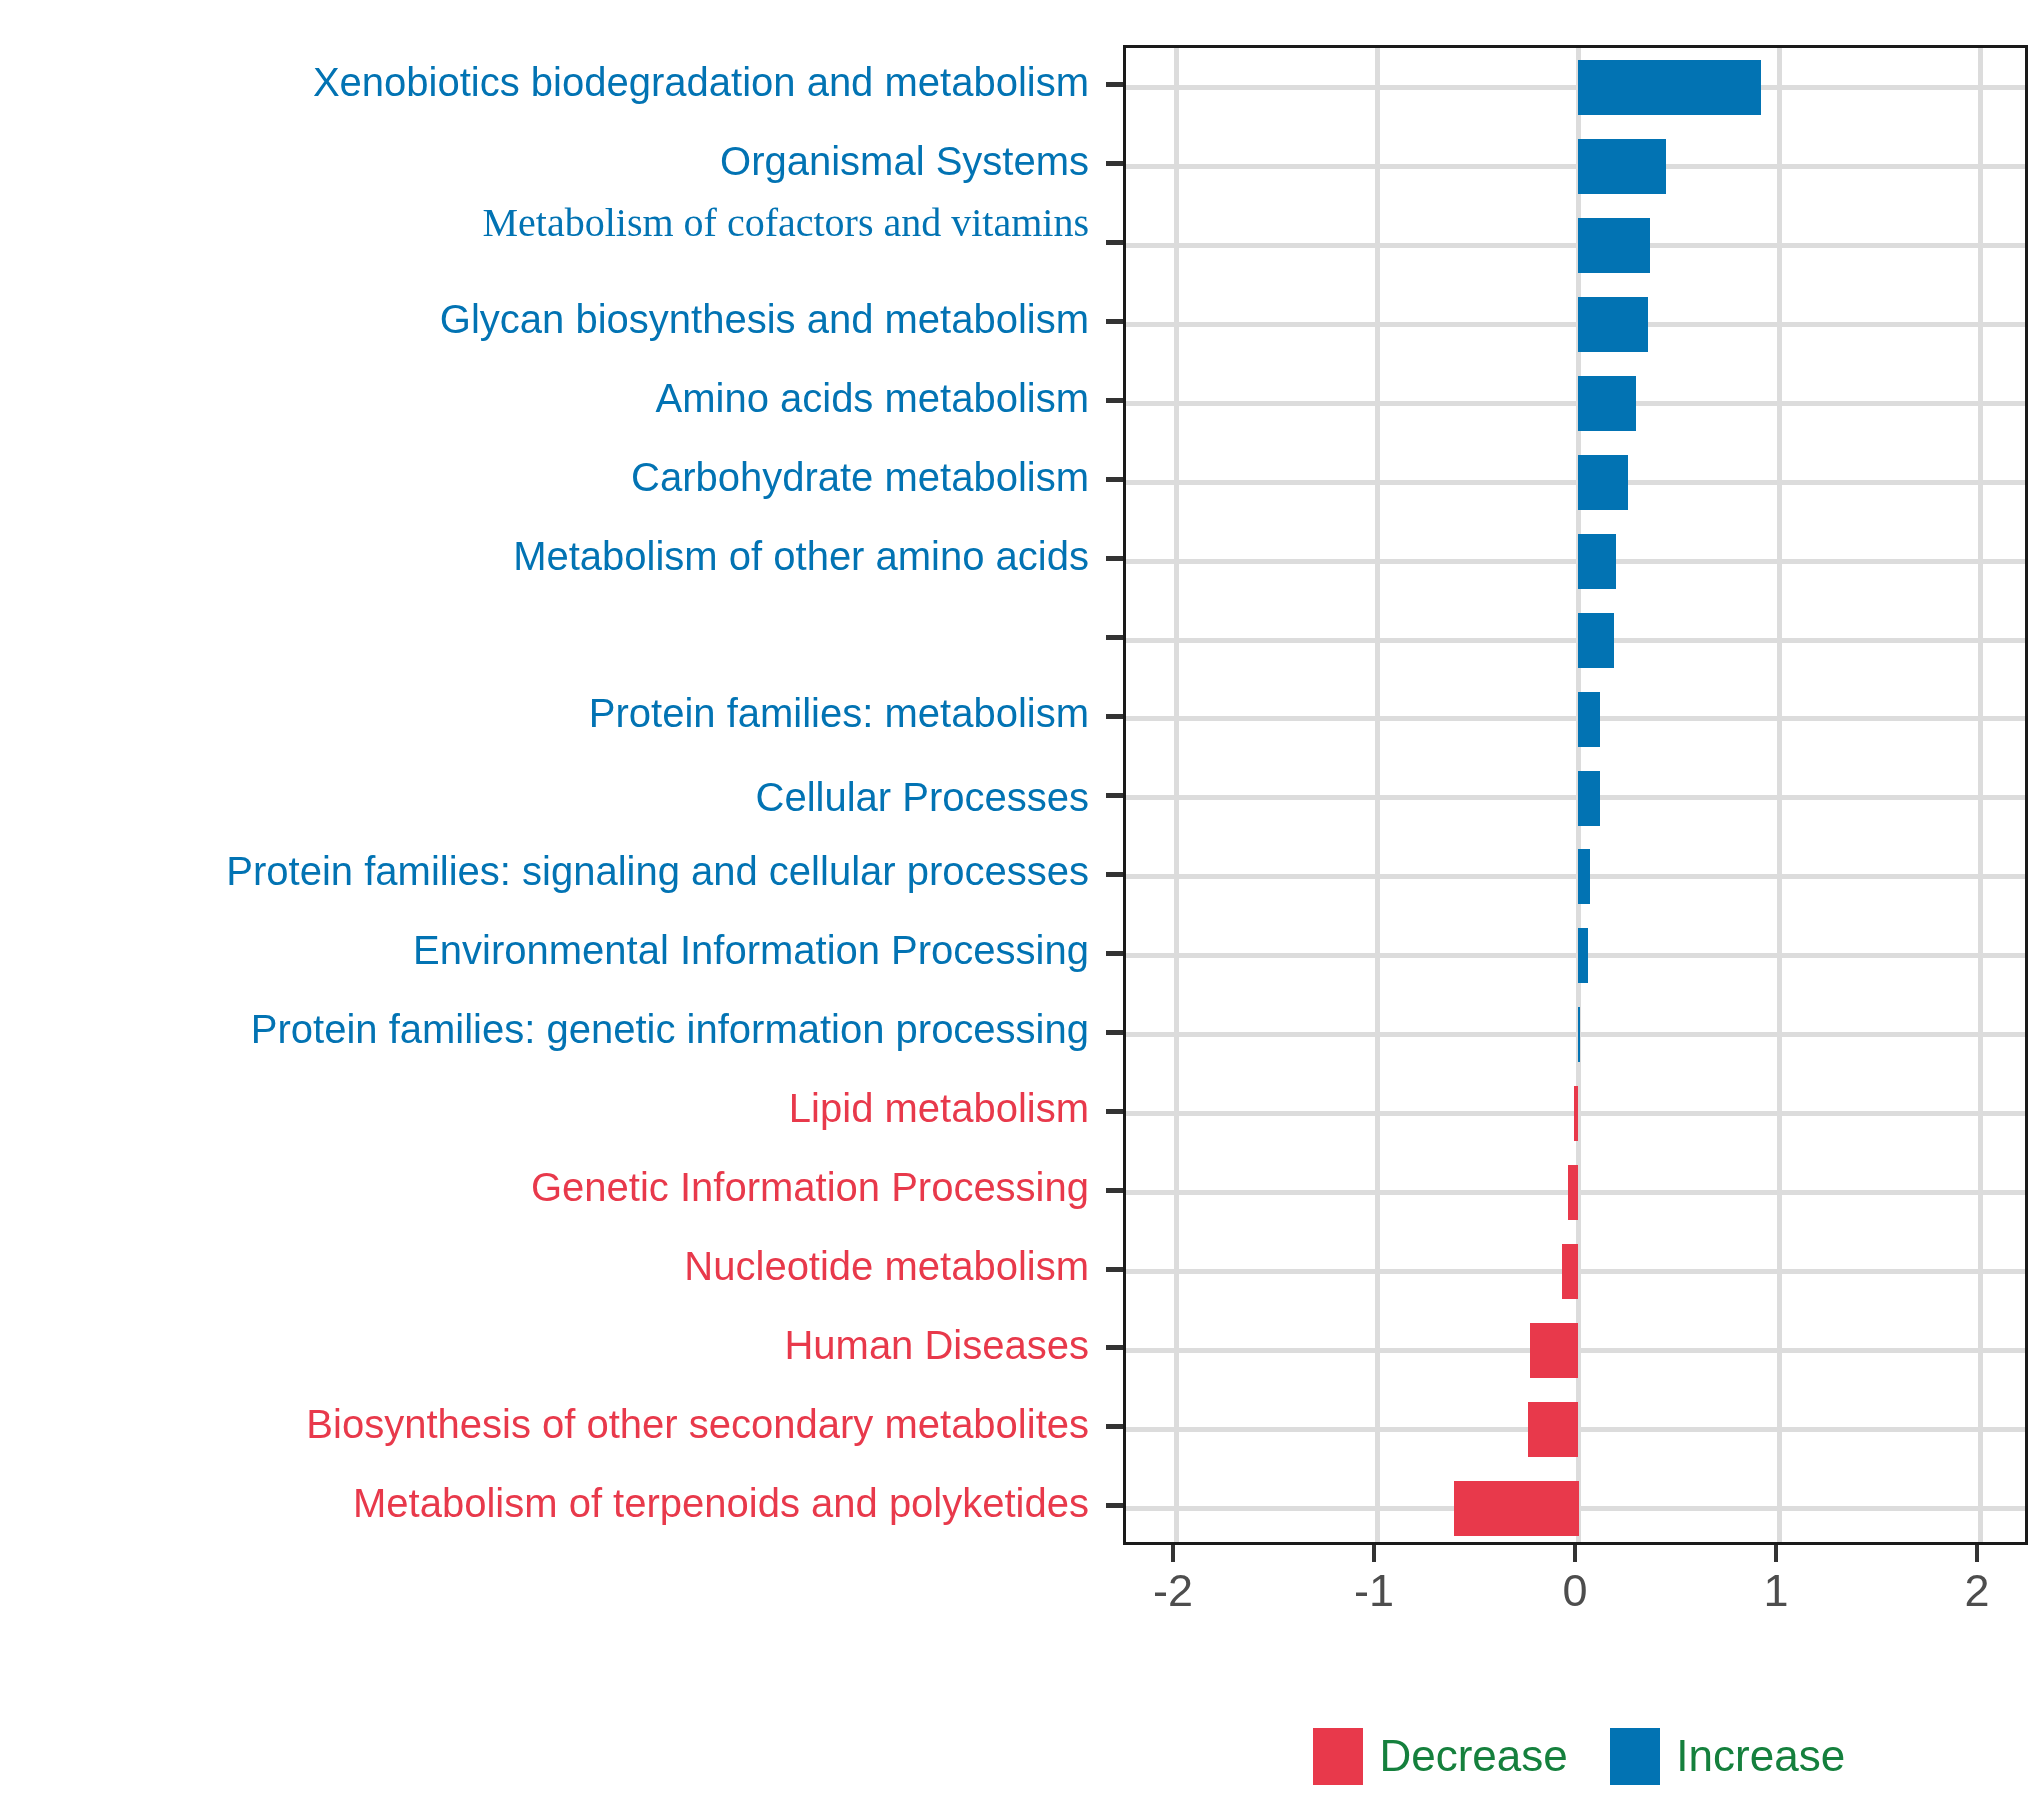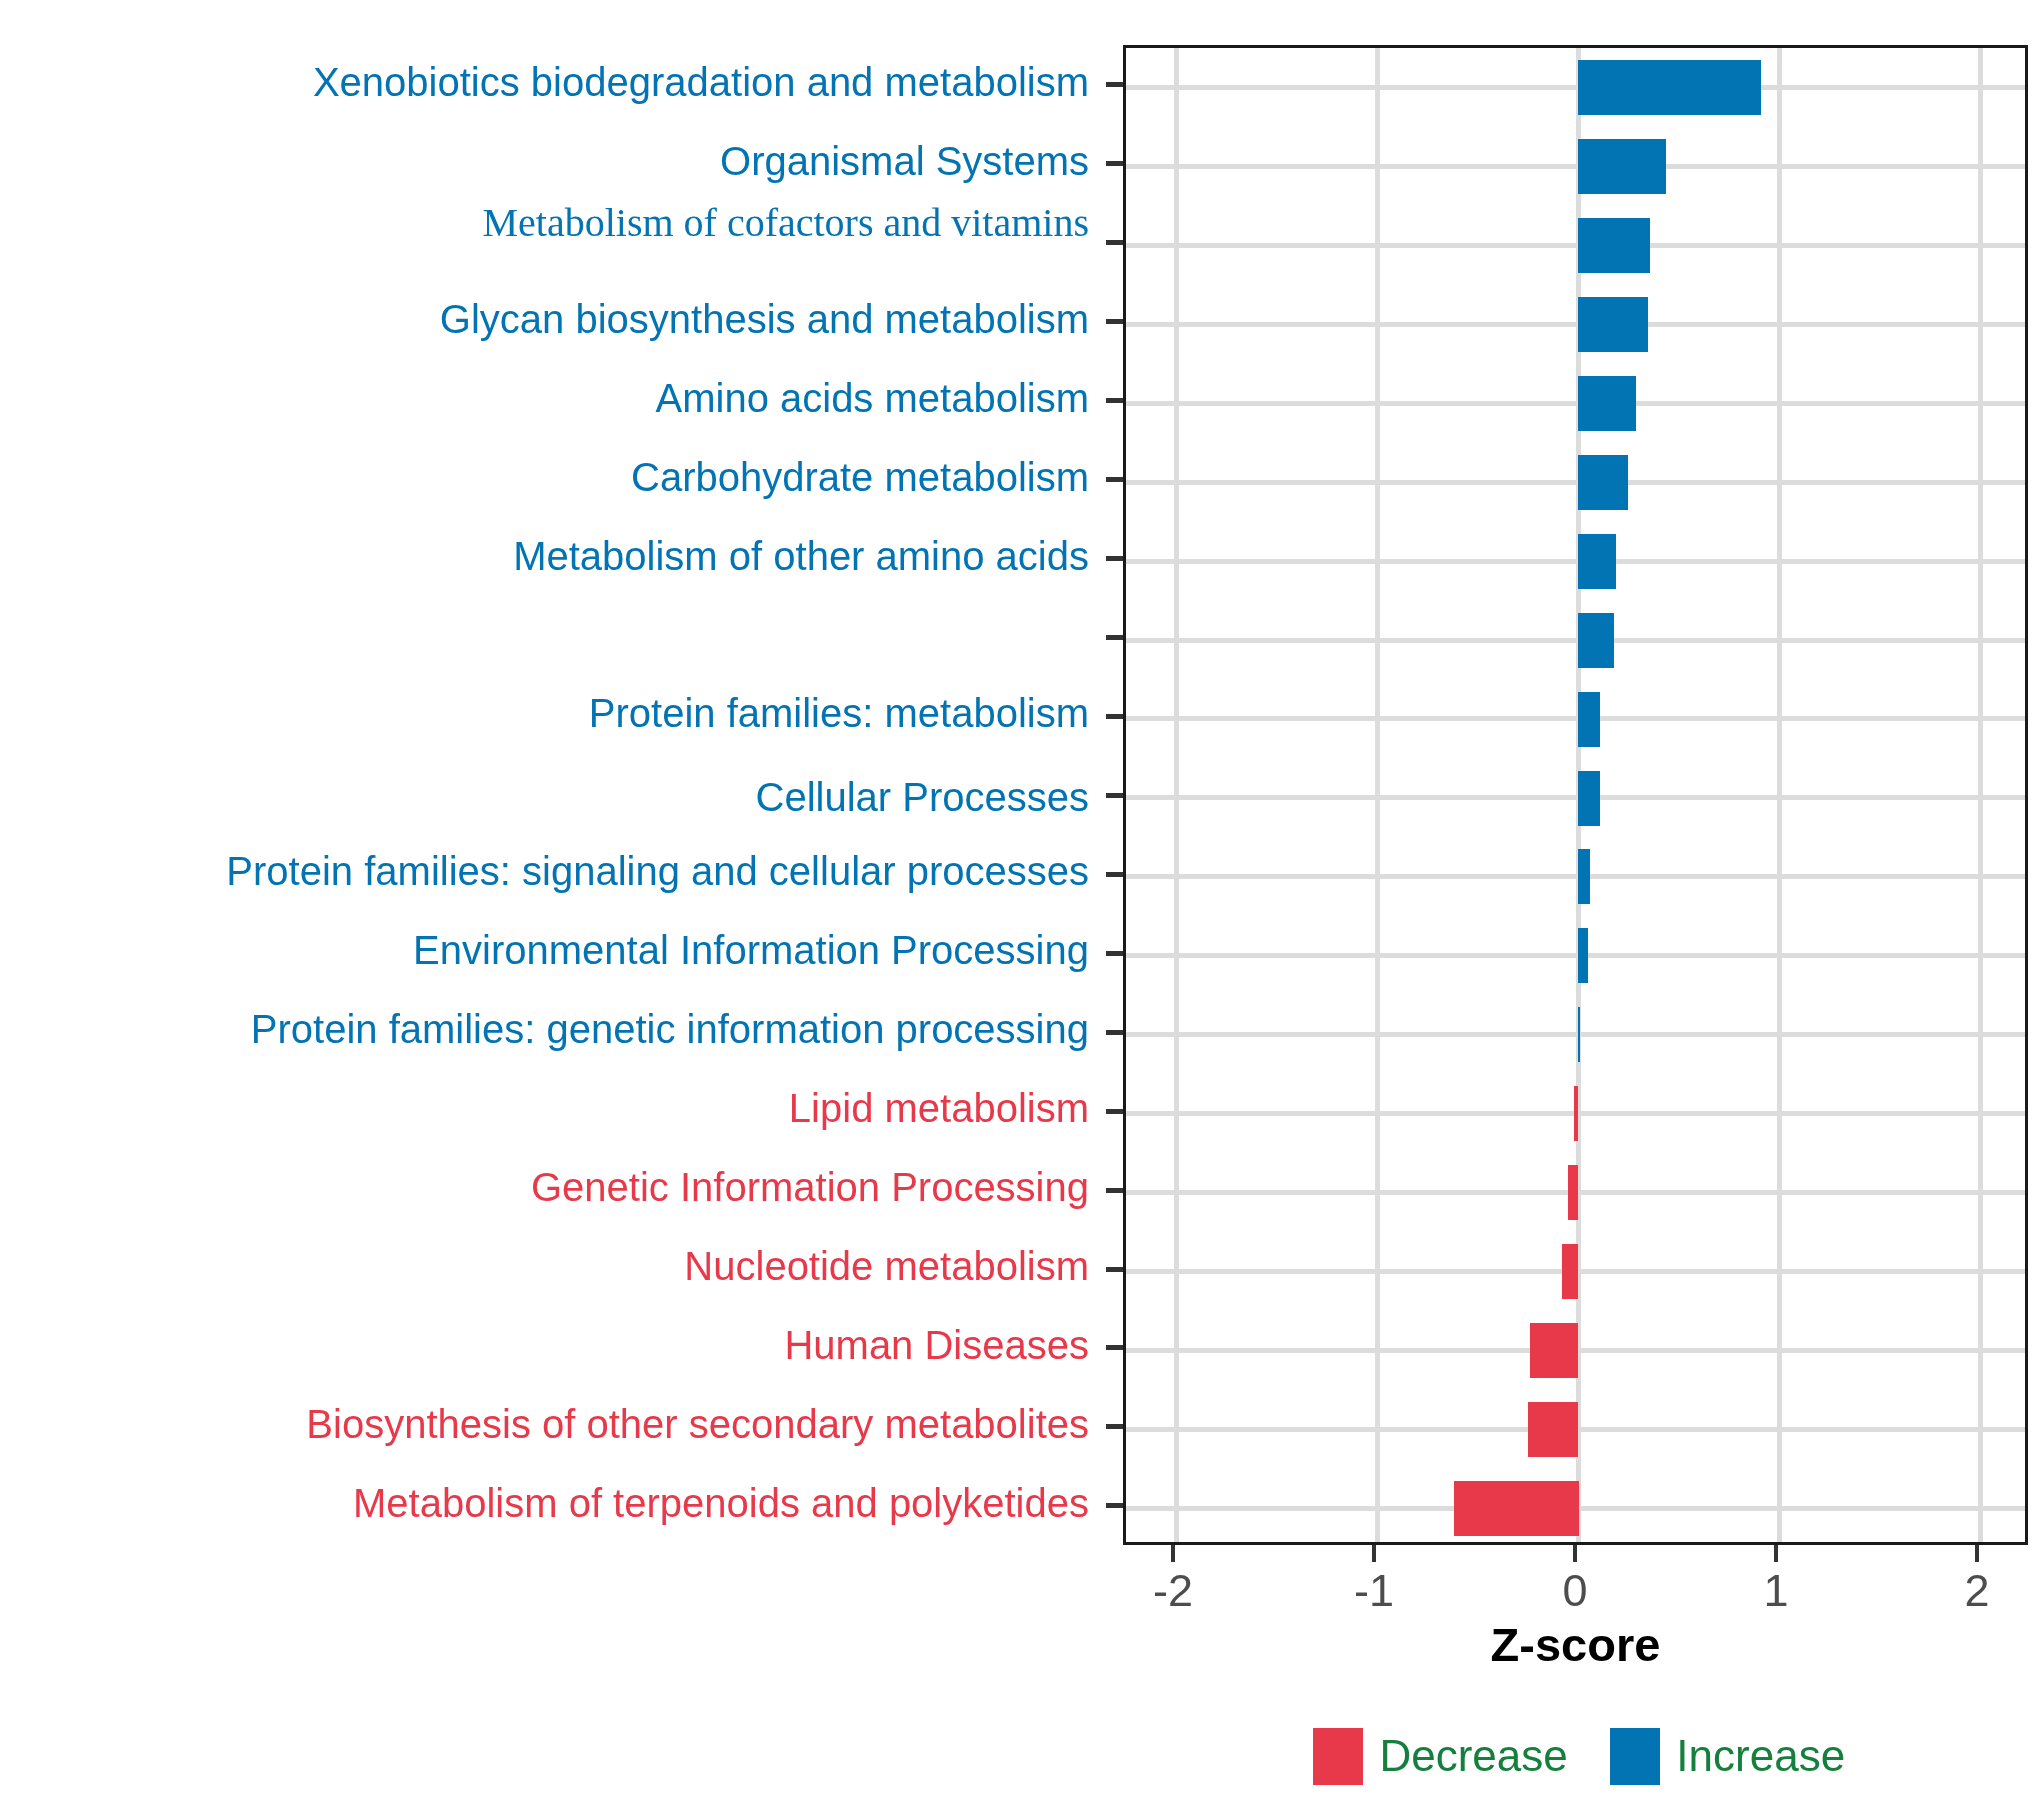--- a/index.html
+++ b/index.html
@@ -244,21 +244,20 @@
       <div class="xtick-mark" style="left: 249px;"></div>
       <div class="xtick-label" style="left: 251px;">-1</div>
       <div class="xtick-mark" style="left: 450px;"></div>
       <div class="xtick-label" style="left: 452px;">0</div>
       <div class="xtick-mark" style="left: 651px;"></div>
       <div class="xtick-label" style="left: 653px;">1</div>
       <div class="xtick-mark" style="left: 852px;"></div>
       <div class="xtick-label" style="left: 854px;">2</div>
     </div>
 
-  <div id="xaxis-title">Z-score</div>
 
   <div id="legend">
     <div class="legend-item">
       <span class="legend-swatch dec"></span>
       <span class="legend-label">Decrease</span>
     </div>
     <div class="legend-item">
       <span class="legend-swatch inc"></span>
       <span class="legend-label">Increase</span>
     </div>

